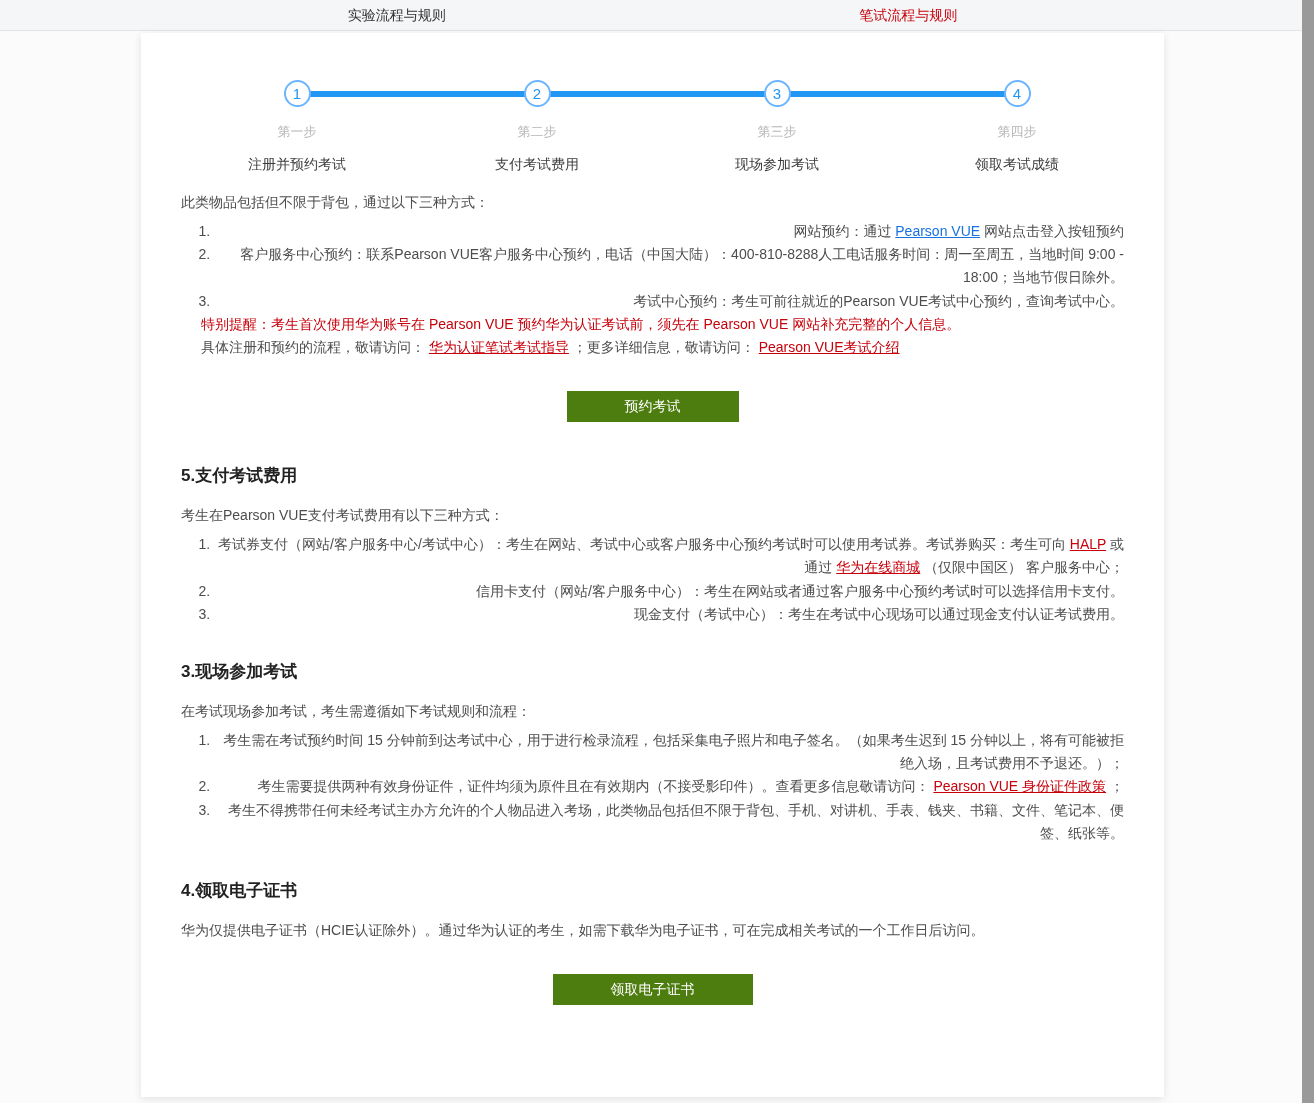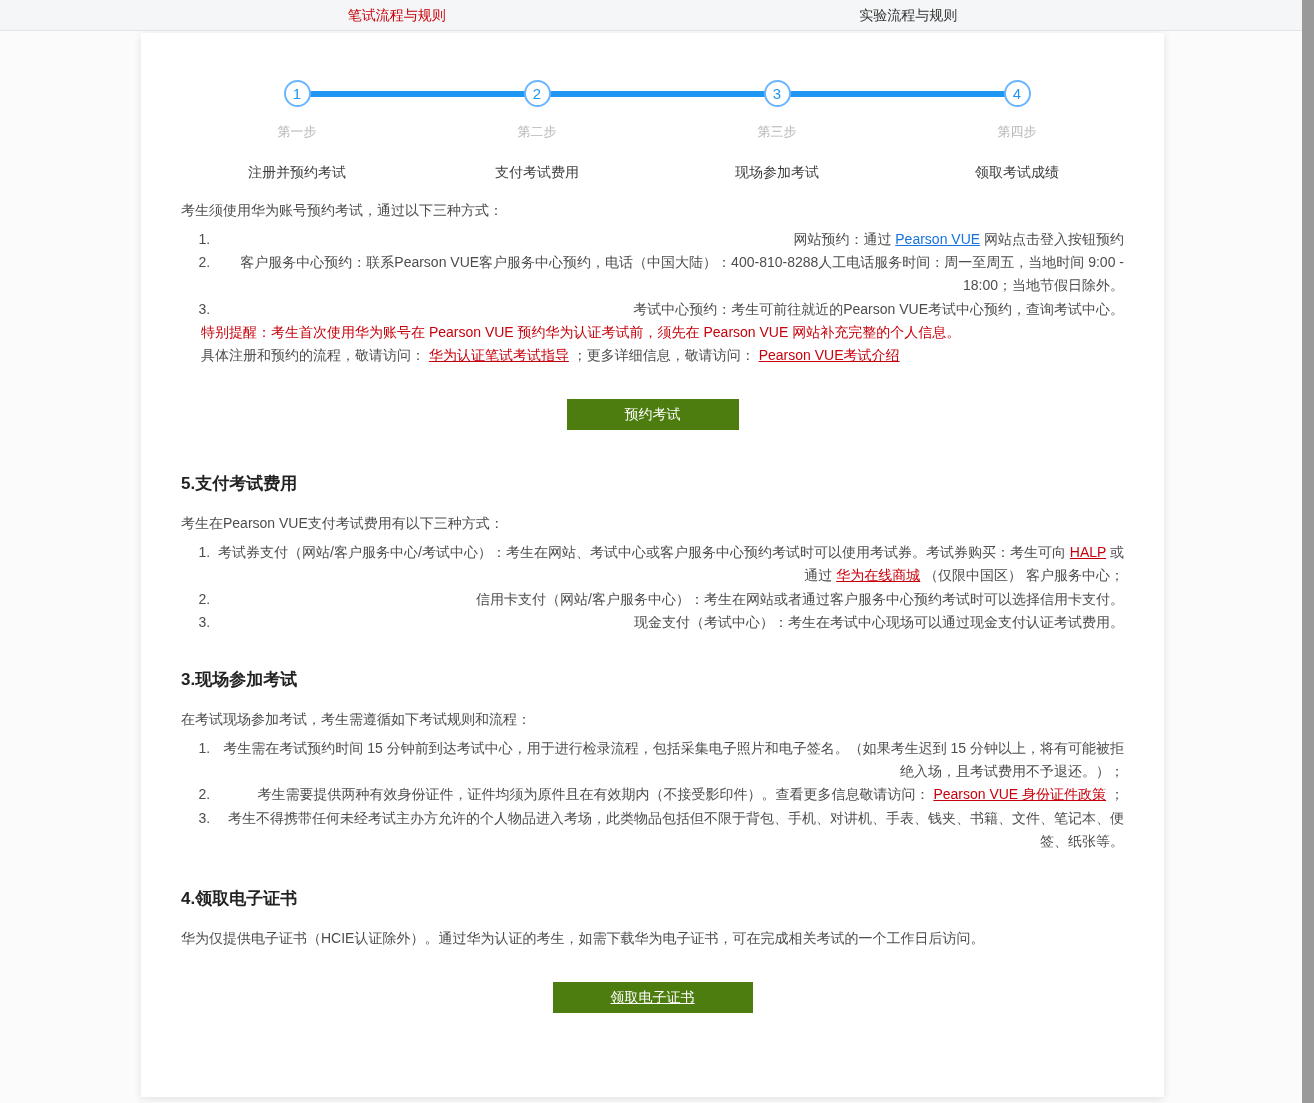--- a/index.html
+++ b/index.html
@@ -35,21 +35,21 @@
     background:#2196f3;border-radius:3px;z-index:0;
   }
   .steps-row{display:flex;position:relative;}
   .step-col{width:240px;display:flex;flex-direction:column;align-items:center;}
   .step-circle{
     width:27px;height:27px;box-sizing:border-box;border-radius:50%;
     background:#fff;border:2px solid #6ab5ff;color:#2196f3;
     font-size:15px;line-height:23px;text-align:center;position:relative;z-index:1;
   }
   .step-name{margin-top:16px;font-size:13px;color:#b5b5b5;}
-  .step-title{margin-top:23px;font-size:14px;color:#3d3d3d;}
+  .step-title{margin-top:15px;font-size:14px;color:#3d3d3d;}
   
   .content{padding:0 40px;}
   .sec-heading{
     font-size:17px;font-weight:bold;color:#222;margin:0;line-height:23px;
   }
   #sec1-heading{margin-top:54px;}
   #sec2-heading{margin-top:42px;}
   #sec3-heading{margin-top:34px;}
   #sec4-heading{margin-top:34px;}
   .intro{font-size:14px;color:#4d4d4d;margin-top:17px;line-height:23px;}
@@ -62,29 +62,29 @@
   }
   .red-text{color:#c7000b;}
   a.link-blue{color:#1673e1;text-decoration:underline;cursor:pointer;}
   a.link-red{color:#c7000b;text-decoration:underline;cursor:pointer;}
   .btn{
     display:block;margin:32px auto 0;height:31px;border:none;border-radius:0;
     background:#4d7c0f;color:#ffffff;font-size:14px;cursor:pointer;
     font-family:inherit;
   }
   .btn-book{width:172px;}
-  .btn-cert{width:200px;text-decoration:underline;}
+  .btn-cert{width:200px;}
 </style>
 </head>
 <body>
 
 <div class="topbar">
   <div class="tabs">
+    <div class="tab">实验流程与规则</div>
     <div class="tab active">笔试流程与规则</div>
-    <div class="tab">实验流程与规则</div>
   </div>
 </div>
 
 <div class="card">
 
   <div class="stepper">
     <div class="step-line"></div>
     <div class="steps-row">
       <div class="step-col">
         <div class="step-circle">1</div>
@@ -104,21 +104,21 @@
       <div class="step-col">
         <div class="step-circle">4</div>
         <div class="step-name">第四步</div>
         <div class="step-title">领取考试成绩</div>
       </div>
     </div>
   </div>
 
   <div class="content">
 
-    <div class="intro">考生须使用华为账号预约考试，通过以下三种方式：</div>
+    <div class="intro">此类物品包括但不限于背包，通过以下三种方式：</div>
     <ol class="rules">
         <li><span>网站预约：通过 </span><a class="link-blue">Pearson VUE</a><span> 网站点击登入按钮预约</span></li>
         <li><span>客户服务中心预约：联系Pearson VUE客户服务中心预约，电话（中国大陆）：400-810-8288人工电话服务时间：周一至周五，当地时间 9:00 - 18:00；当地节假日除外。</span></li>
         <li><span>考试中心预约：考生可前往就近的Pearson VUE考试中心预约，查询考试中心。</span></li>
       </ol>
     <div class="note"><span class="red-text">特别提醒：考生首次使用华为账号在 Pearson VUE 预约华为认证考试前，须先在 Pearson VUE 网站补充完整的个人信息。</span></div>
     <div class="note"><span>具体注册和预约的流程，敬请访问： </span><a class="link-red">华为认证笔试考试指导</a><span> ；更多详细信息，敬请访问： </span><a class="link-red">Pearson VUE考试介绍</a></div>
     <button class="btn btn-book">预约考试</button>
 
     <h2 class="sec-heading" id="sec2-heading">5.支付考试费用</h2>

